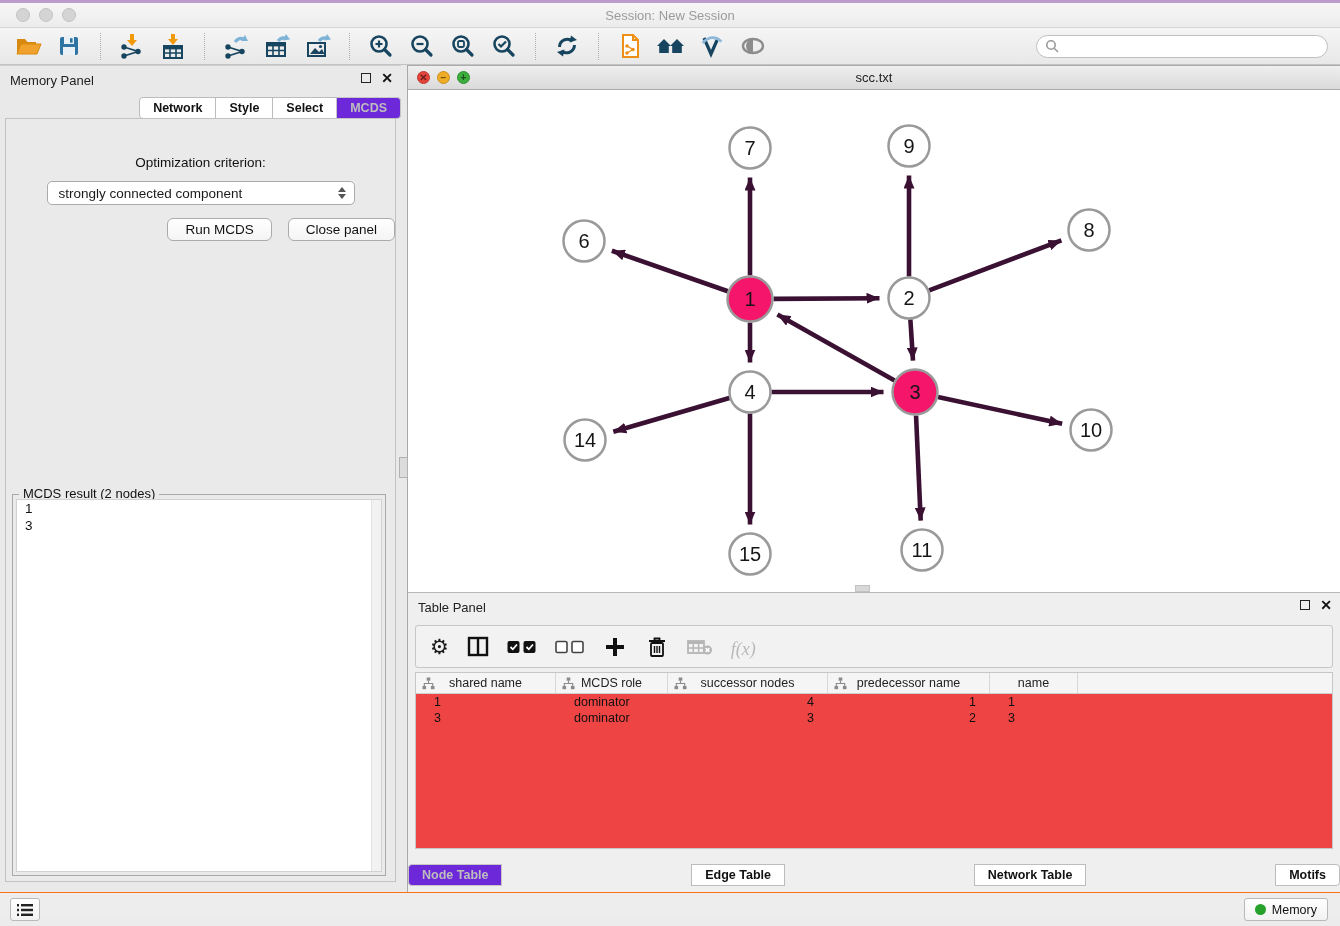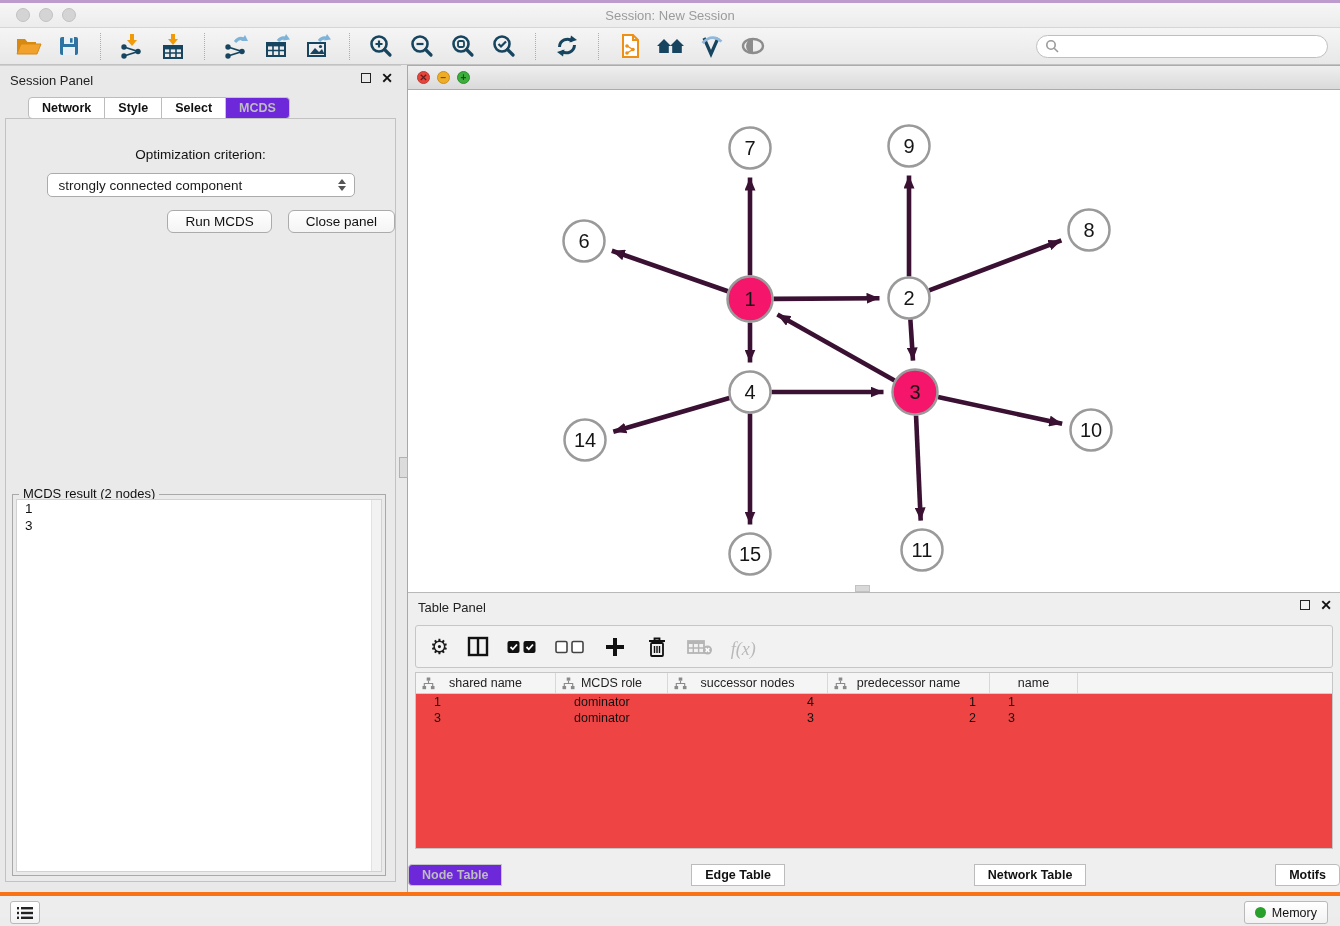--- a/index.html
+++ b/index.html
@@ -34,34 +34,34 @@
     display:flex; align-items:center; padding-left:8px; gap:5px;
   }
   .search-box input { border:none; outline:none; flex:1; font-size:13px; background:transparent; font-family:"Liberation Sans",sans-serif; }
   
   .control-panel { position:absolute; left:0; top:65px; width:401px; height:827px; background:#E9E9E9; border-top:1px solid #CFCFCF; }
   .panel-header { position:relative; height:28px; }
   .panel-title { position:absolute; left:10px; top:7px; font-size:13px; color:#222; }
   .win-icons { position:absolute; right:8px; top:6px; display:flex; gap:10px; align-items:center; }
   .float-icon { width:10px; height:10px; border:1.6px solid #222; }
   .close-icon { font-size:14px; font-weight:bold; color:#111; line-height:12px; }
-  .seg-tabs { position:absolute; left:0; top:31px; width:100%; display:flex; justify-content:flex-start;padding-left:28px; }
+  .seg-tabs { position:absolute; left:0; top:31px; width:100%; display:flex; justify-content:flex-end;padding-left:28px; }
   .seg-tab {
     height:22px; line-height:20px; padding:0 13px; background:#fff;
     border:1px solid #BCBCBC; margin-left:-1px; font-size:12.5px; font-weight:bold; color:#111;
     cursor:default;
   }
   .seg-tab:first-child { border-radius:4px 0 0 4px; margin-left:0; }
   .seg-tab:last-child { border-radius:0 4px 4px 0; }
   .seg-tab.active { background:#6d28d9; color:#BDBDBD; border-color:#C6C6C6; }
   .cp-content {
     position:absolute; left:5px; right:5px; top:52px; bottom:10px;
     border:1px solid #C2C2C2; background:#EAEAEA;
   }
-  .opt-label { margin-top:28px; text-align:center; font-size:13.5px; color:#111; }
+  .opt-label { margin-top:36px; text-align:center; font-size:13.5px; color:#111; }
   .criterion-select {
     margin:11px auto 0; width:308px; height:24px; background:#fff;
     border:1px solid #ABABAB; border-radius:5px;
     display:flex; align-items:center; padding:0 8px 0 11px; font-size:13.5px;
   }
   .criterion-select .sel-text { flex:1; }
   .updown { display:flex; flex-direction:column; align-items:center; gap:2px; }
   .tri-up { width:0; height:0; border-left:4px solid transparent; border-right:4px solid transparent; border-bottom:5px solid #555; }
   .tri-down { width:0; height:0; border-left:4px solid transparent; border-right:4px solid transparent; border-top:5px solid #555; }
   .btn-row { margin-top:13px; display:flex; justify-content:flex-end; gap:16px; }
@@ -105,21 +105,21 @@
   .fx-glyph { font-family:"Liberation Serif",serif; font-style:italic; font-size:18px; color:#B9B9B9;margin-top:6px; }
   .tp-table { position:absolute; left:7px; right:7px; top:79px; height:177px; background:#ef4444; border:1px solid #C6C6C6; overflow:hidden; }
   .thead { display:flex; height:21px; background:#F5F5F5; border-bottom:1px solid #CFCFCF; }
   .th { position:relative; border-right:1px solid #D8D8D8; display:flex; align-items:center; justify-content:center; font-size:12.5px; color:#222; }
   .th .tree-ic { position:absolute; left:6px; top:4px; }
   .th-fill { flex:1; border-right:none; }
   .tr { display:flex; height:16px; align-items:center; }
   .td { font-size:12.5px; color:#111; overflow:hidden; white-space:nowrap; }
   .bottom-tabs { position:absolute; left:0; right:0; bottom:6px; display:flex; justify-content:center; }
   
-  .status-bar { position:absolute; left:0; top:892px; width:100%; height:25px; background:#EDEDED; border-top:4px solid #f97316;text-decoration:underline; }
+  .status-bar { position:absolute; left:0; top:892px; width:100%; height:25px; background:#EDEDED; border-top:1px solid #f97316;text-decoration:underline; }
   .list-btn {
     position:absolute; left:10px; top:5px; width:30px; height:23px;
     background:linear-gradient(#FFF,#F2F2F2); border:1px solid #B9B9B9; border-radius:3px;
     display:flex; align-items:center; justify-content:center;
   }
   .memory-btn {
     position:absolute; right:12px; top:5px; height:23px; padding:0 10px;
     background:linear-gradient(#FFF,#F2F2F2); border:1px solid #B9B9B9; border-radius:3px;
     display:flex; align-items:center; gap:6px; font-size:12.5px; color:#111;
   }
@@ -274,21 +274,21 @@
     <svg width="14" height="14" viewBox="0 0 14 14">
         <circle cx="6" cy="6" r="4.2" stroke="#9A9A9A" stroke-width="1.6" fill="none"></circle>
         <path d="M9.2 9.2 L13 13" stroke="#9A9A9A" stroke-width="1.6"></path>
       </svg>
     <input type="text" placeholder="" style="">
   </div>
 </div>
 
 <div class="control-panel">
   <div class="panel-header">
-    <span class="panel-title">Session Panel</span>
+    <span class="panel-title">Memory Panel</span>
     <span class="win-icons">
       <span class="float-icon"></span>
       <span class="close-icon">✕</span>
     </span>
   </div>
   <div class="seg-tabs">
       <div class="seg-tab">Network</div>
       <div class="seg-tab">Style</div>
       <div class="seg-tab">Select</div>
       <div class="seg-tab active">MCDS</div>
@@ -321,20 +321,21 @@
 <div class="splitter-v"></div>
 <div class="splitter-nub-v"></div>
 
 <div class="net-window">
   <div class="net-titlebar">
     <div class="net-lights">
       <span class="tl tl-red">✕</span>
       <span class="tl tl-yellow">−</span>
       <span class="tl tl-green">+</span>
     </div>
+    <div class="net-title">scc.txt</div>
   </div>
   <svg class="net-canvas" viewBox="0 0 932 503">
       <defs>
         <marker id="arrow" viewBox="0 0 13 11" refX="13" refY="5.5" markerWidth="13" markerHeight="11" orient="auto" markerUnits="userSpaceOnUse">
           <path d="M0,0 L13,5.5 L0,11 Z" fill="#3A1133"></path>
         </marker>
       </defs>
       <line x1="342" y1="185.5" x2="342" y2="87.5" stroke="#3A1133" stroke-width="4.6" marker-end="url(#arrow)"></line>
       <line x1="319.8151647601708" y1="201.24867202463798" x2="203.84904849255162" y2="160.7303904371566" stroke="#3A1133" stroke-width="4.6" marker-end="url(#arrow)"></line>
       <line x1="365.49953523786917" y1="208.8522041808939" x2="471.5005834248025" y2="208.18553092185658" stroke="#3A1133" stroke-width="4.6" marker-end="url(#arrow)"></line>

